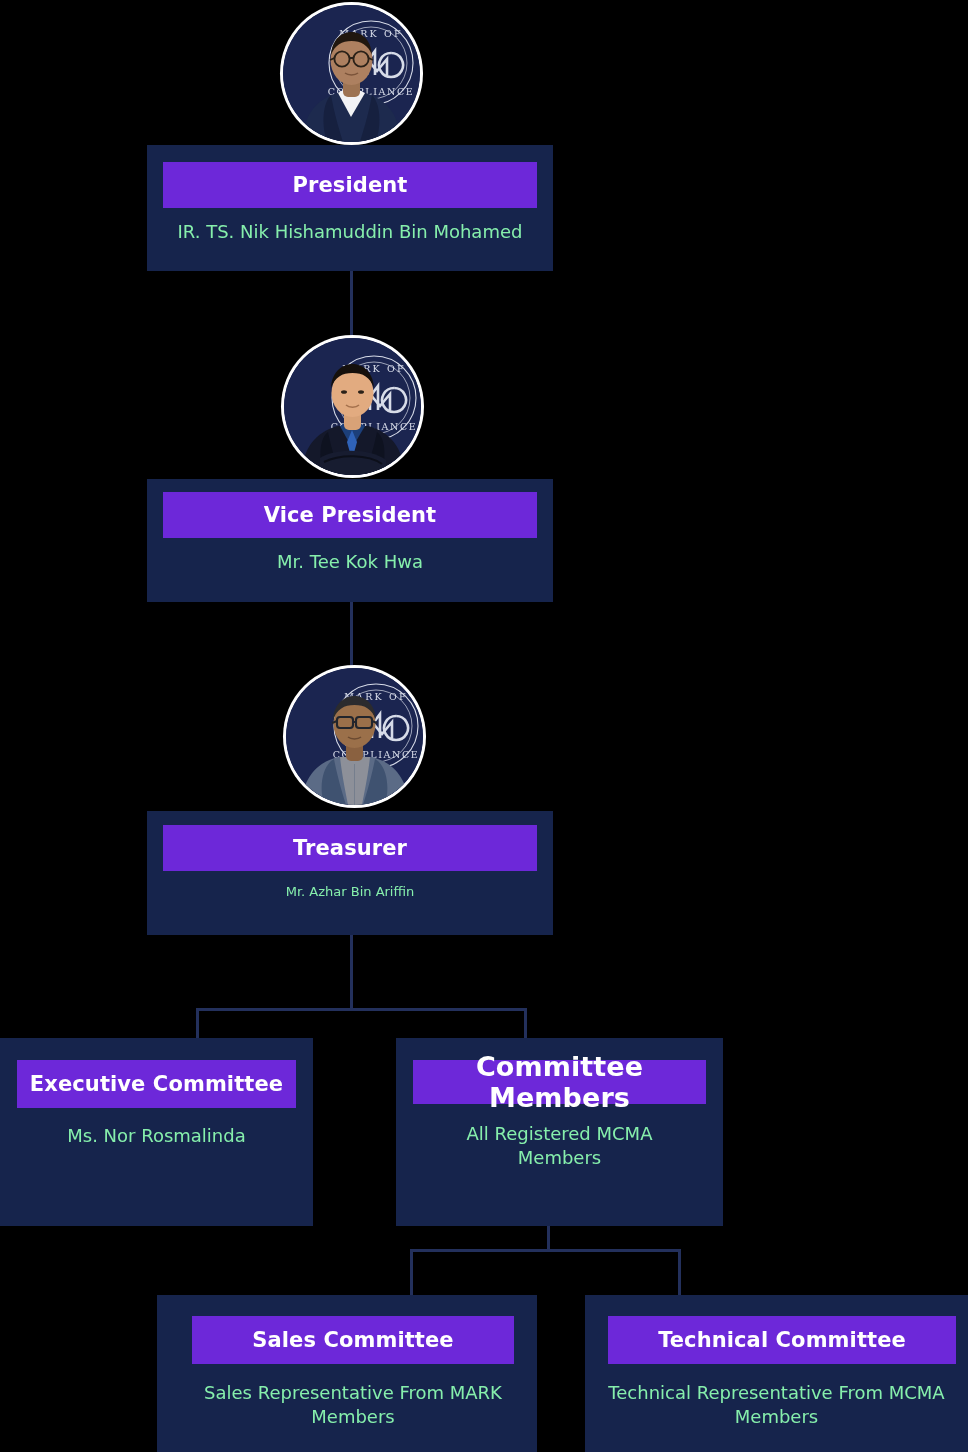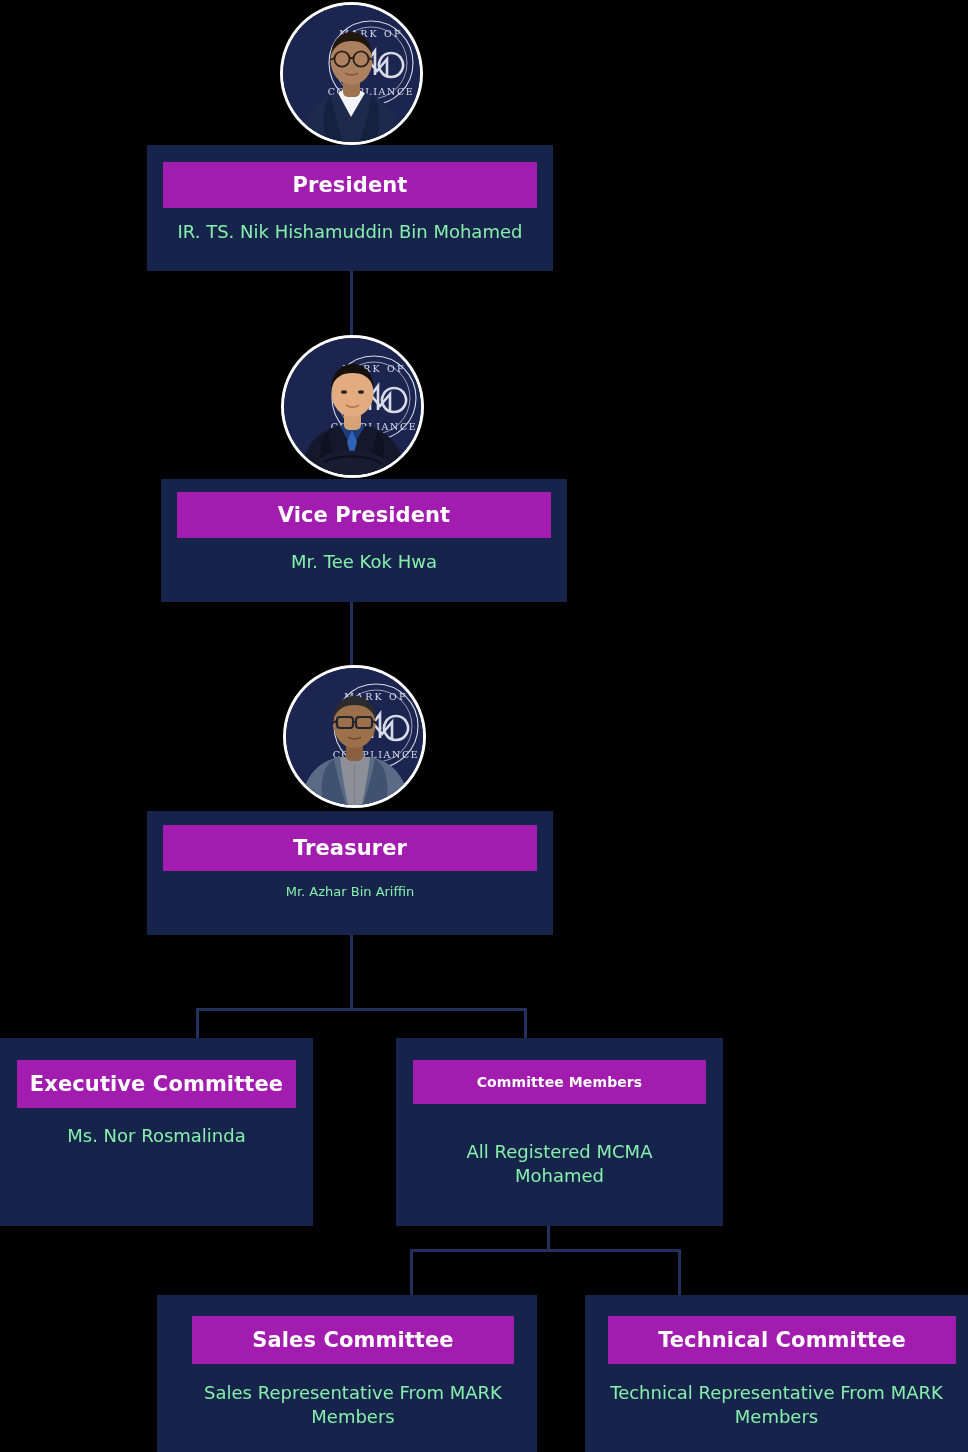--- a/index.html
+++ b/index.html
@@ -39,21 +39,21 @@
   
   .card {
     position: absolute;
     background: #16244c;
     box-sizing: border-box;
     display: flex;
     flex-direction: column;
     align-items: stretch;
   }
   .card-title {
-    background: #a21caf;
+    background: #6d28d9;
     color: #ffffff;
     font-weight: bold;
     text-align: center;
     letter-spacing: .1px;
     box-sizing: border-box;
     display: flex;
     align-items: center;
     justify-content: center;
   }
   .card-name {
@@ -64,34 +64,34 @@
     align-items: flex-start;
     justify-content: center;
     line-height: 1.32;
   }
 
   
   #node-president        { left:147px; top:145px;  width:406px; height:126px; }
   #node-president .card-title { margin:17px 16px 0 16px; height:46px; font-size:21px; }
   #node-president .card-name  { margin:12px 10px 0 10px; font-size:18px; }
 
-  #node-vice-president   { left:147px; top:479px;  width:406px; height:123px;margin-left:14px; }
+  #node-vice-president   { left:147px; top:479px;  width:406px; height:123px; }
   #node-vice-president .card-title { margin:13px 16px 0 16px; height:46px; font-size:21px; }
   #node-vice-president .card-name  { margin:12px 10px 0 10px; font-size:18px; }
 
   #node-treasurer        { left:147px; top:811px;  width:406px; height:124px; }
   #node-treasurer .card-title { margin:14px 16px 0 16px; height:46px; font-size:21px; }
   #node-treasurer .card-name  { margin:12px 10px 0 10px; font-size:13px; }
 
   #node-exec-secretary   { left:0px;   top:1038px; width:313px; height:188px; }
   #node-exec-secretary .card-title { margin:22px 17px 0 17px; height:48px; font-size:21px; }
   #node-exec-secretary .card-name  { margin:16px 8px 8px 8px; font-size:18px; }
 
   #node-committee-members{ left:396px; top:1038px; width:327px; height:188px; }
-  #node-committee-members .card-title { margin:22px 17px 18px 17px; height:44px; font-size:14px; }
+  #node-committee-members .card-title { margin:22px 17px 0 17px; height:44px; font-size:27px; }
   #node-committee-members .card-name  { margin:18px 26px 0 26px; font-size:18px; }
 
   #node-sales-committee  { left:157px; top:1295px; width:380px; height:157px;padding-left:12px; }
   #node-sales-committee .card-title { margin:21px 23px 0 23px; height:48px; font-size:21px; }
   #node-sales-committee .card-name  { margin:17px 14px 0 14px; font-size:18px; }
 
   #node-technical-committee { left:585px; top:1295px; width:383px; height:157px; }
   #node-technical-committee .card-title { margin:21px 12px 0 23px; height:48px; font-size:21px; }
   #node-technical-committee .card-name  { margin:17px 10px 0 10px; font-size:18px; }
 </style>
@@ -259,26 +259,26 @@
     <div class="card-name">Mr. Azhar Bin Ariffin</div>
   </div>
 
   <div class="card" id="node-exec-secretary">
     <div class="card-title">Executive Committee</div>
     <div class="card-name">Ms. Nor Rosmalinda</div>
   </div>
 
   <div class="card" id="node-committee-members">
     <div class="card-title">Committee Members</div>
-    <div class="card-name">All Registered MCMA Mohamed</div>
+    <div class="card-name">All Registered MCMA Members</div>
   </div>
 
   <div class="card" id="node-sales-committee">
     <div class="card-title">Sales Committee</div>
     <div class="card-name">Sales Representative From MARK Members</div>
   </div>
 
   <div class="card" id="node-technical-committee">
     <div class="card-title">Technical Committee</div>
-    <div class="card-name">Technical Representative From MARK Members</div>
+    <div class="card-name">Technical Representative From MCMA Members</div>
   </div>
 
 </div>
 
 </body></html>

